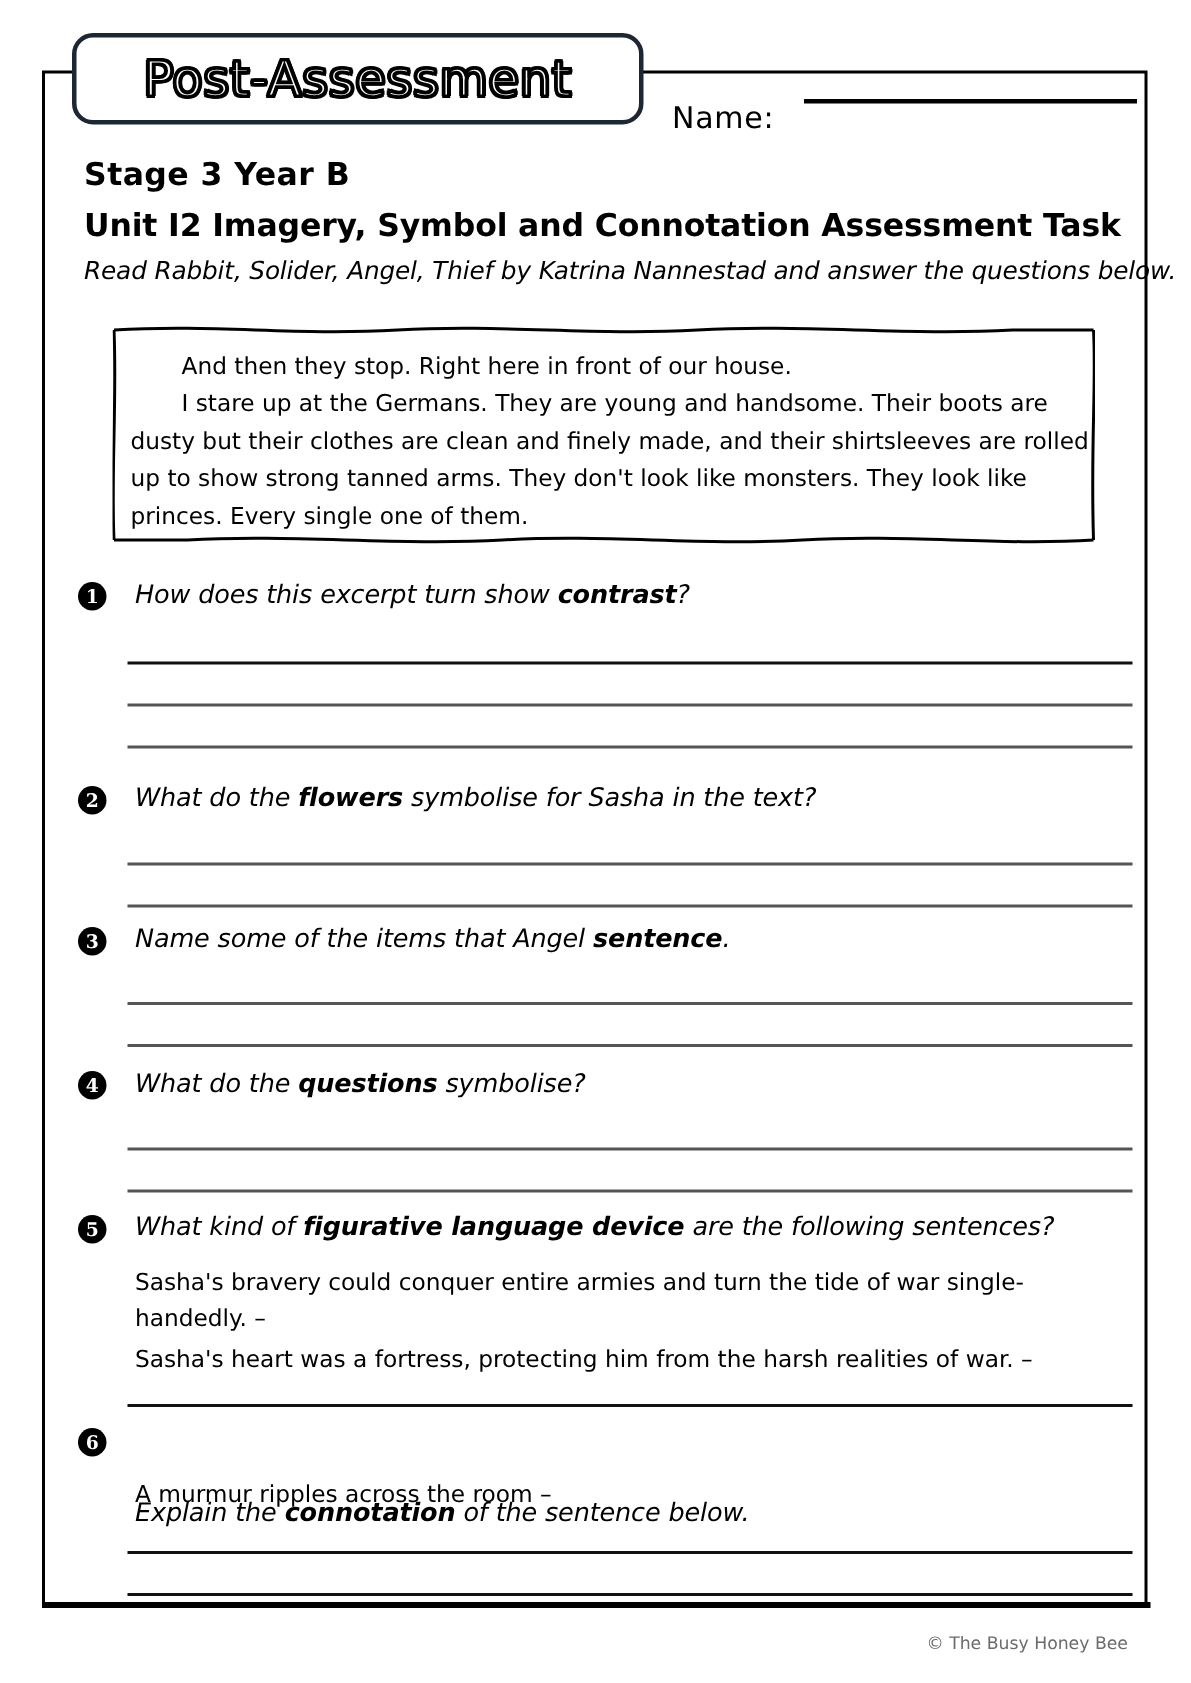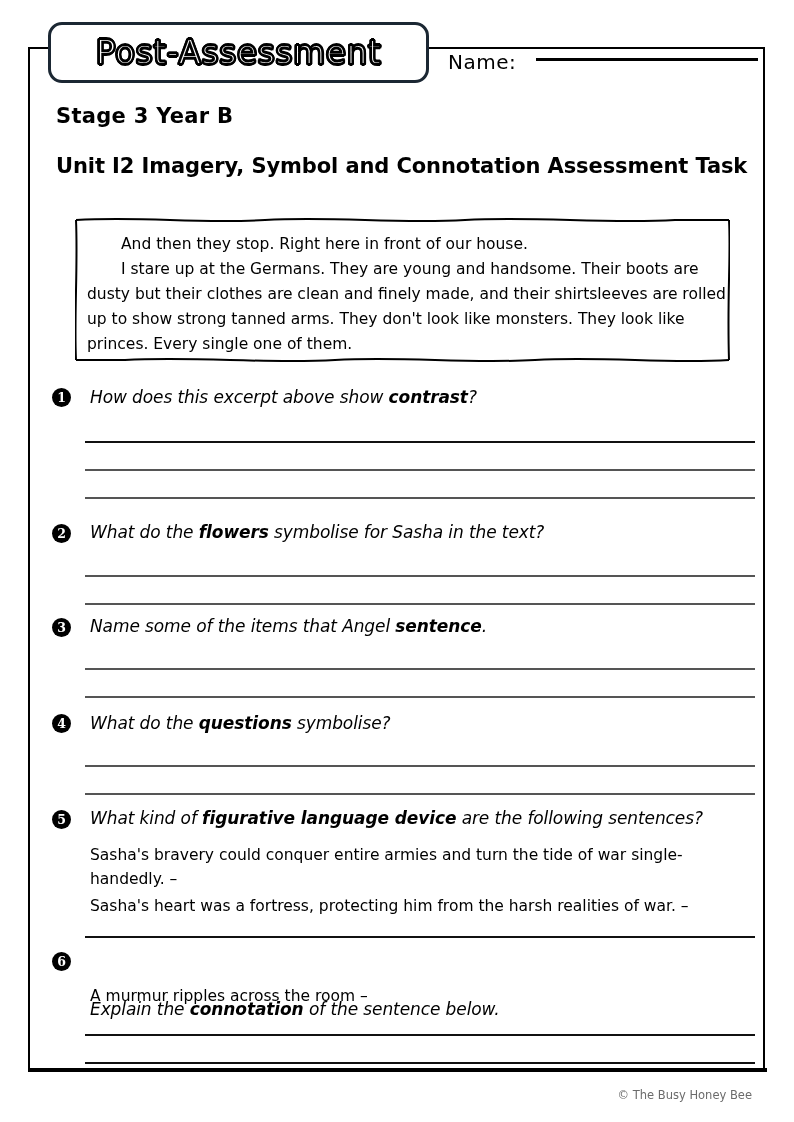--- a/index.html
+++ b/index.html
@@ -62,23 +62,23 @@
        0 -1.6px 0 #000,  0 1.6px 0 #000,
       -1.2px -1.2px 0 #000, 1.2px -1.2px 0 #000,
       -1.2px 1.2px 0 #000, 1.2px 1.2px 0 #000;
     white-space: nowrap;
   }
 
   
   #name-block {
     position: absolute;
     left: 448px;
-    top: 50px;
+    top: 66px;
     display: flex;
-    align-items: center;
+    align-items: flex-start;
     gap: 20px;
     z-index: 6;
   }
   #name-label {
     font-size: 20px;
     font-family: "DejaVu Sans", sans-serif;
     letter-spacing: 0.5px;
   }
   #name-rule {
     width: 222px;
@@ -91,21 +91,21 @@
   #heading-block {
     position: absolute;
     left: 56px;
     top: 104px;
     width: 690px;
   }
   .h-line1 {
     font-size: 21px;
     font-weight: 700;
     letter-spacing: 0.3px;
-    margin-bottom: 26px;
+    margin-bottom: 10px;
   }
   .h-line2 {
     font-size: 21px;
     font-weight: 700;
     letter-spacing: -0.1px;
     white-space: nowrap;
   }
   .h-sub {
     margin-top: 9px;
     font-size: 16.5px;
@@ -205,39 +205,40 @@
 </div>
 
 <div id="name-block">
   <span id="name-label">Name:</span>
   <span id="name-rule"></span>
 </div>
 
 <div id="heading-block">
   <div class="h-line1">Stage 3 Year B</div>
   <div class="h-line2">Unit I2 Imagery, Symbol and Connotation Assessment Task</div>
+  <div class="h-sub">Read Rabbit, Solider, Angel, Thief by Katrina Nannestad and answer the questions below.</div>
 </div>
 
 <div id="excerpt">
   <svg id="excerpt-wave" viewBox="0 0 655 148" preserveAspectRatio="none">
     <path d="M1,4 C70,0 120,8 190,4 C260,0 320,8 390,4 C460,0 530,8 600,4 L654,4" fill="none" stroke="#000" stroke-width="2"></path>
     <path d="M654,4 C656,40 652,80 654,144" fill="none" stroke="#000" stroke-width="2"></path>
     <path d="M654,144 C590,148 530,140 460,144 C390,148 330,140 260,144 C190,148 120,140 50,144 L1,144" fill="none" stroke="#000" stroke-width="2"></path>
     <path d="M1,144 C-1,100 3,50 1,4" fill="none" stroke="#000" stroke-width="2"></path>
   </svg>
   <div id="excerpt-text">
     <div class="ex-indent">And then they stop. Right here in front of our house.</div>
     <div class="ex-indent">I stare up at the Germans. They are young and handsome. Their boots are dusty but their clothes are clean and finely made, and their shirtsleeves are rolled up to show strong tanned arms. They don't look like monsters. They look like princes. Every single one of them.</div>
   </div>
 </div>
 
 <div class="q-block" style="top:0">
   <div class="q-num" style="top:388px">1</div>
   <div class="q-text" style="top:387px">
-    <span>How does this excerpt above show </span><b>contrast</b><span>?</span>
+    <span>How does this excerpt turn show </span><b>contrast</b><span>?</span>
   </div>
   <div class="ans-line dark" style="top:441px"></div>
   <div class="ans-line" style="top:469px"></div>
   <div class="ans-line" style="top:497px"></div>
 </div>
 
 <div class="q-block" style="top:0">
   <div class="q-num" style="top:524px">2</div>
   <div class="q-text" style="top:522px">
     <span>What do the </span><b>flowers</b><span> symbolise for Sasha in the text?</span>

